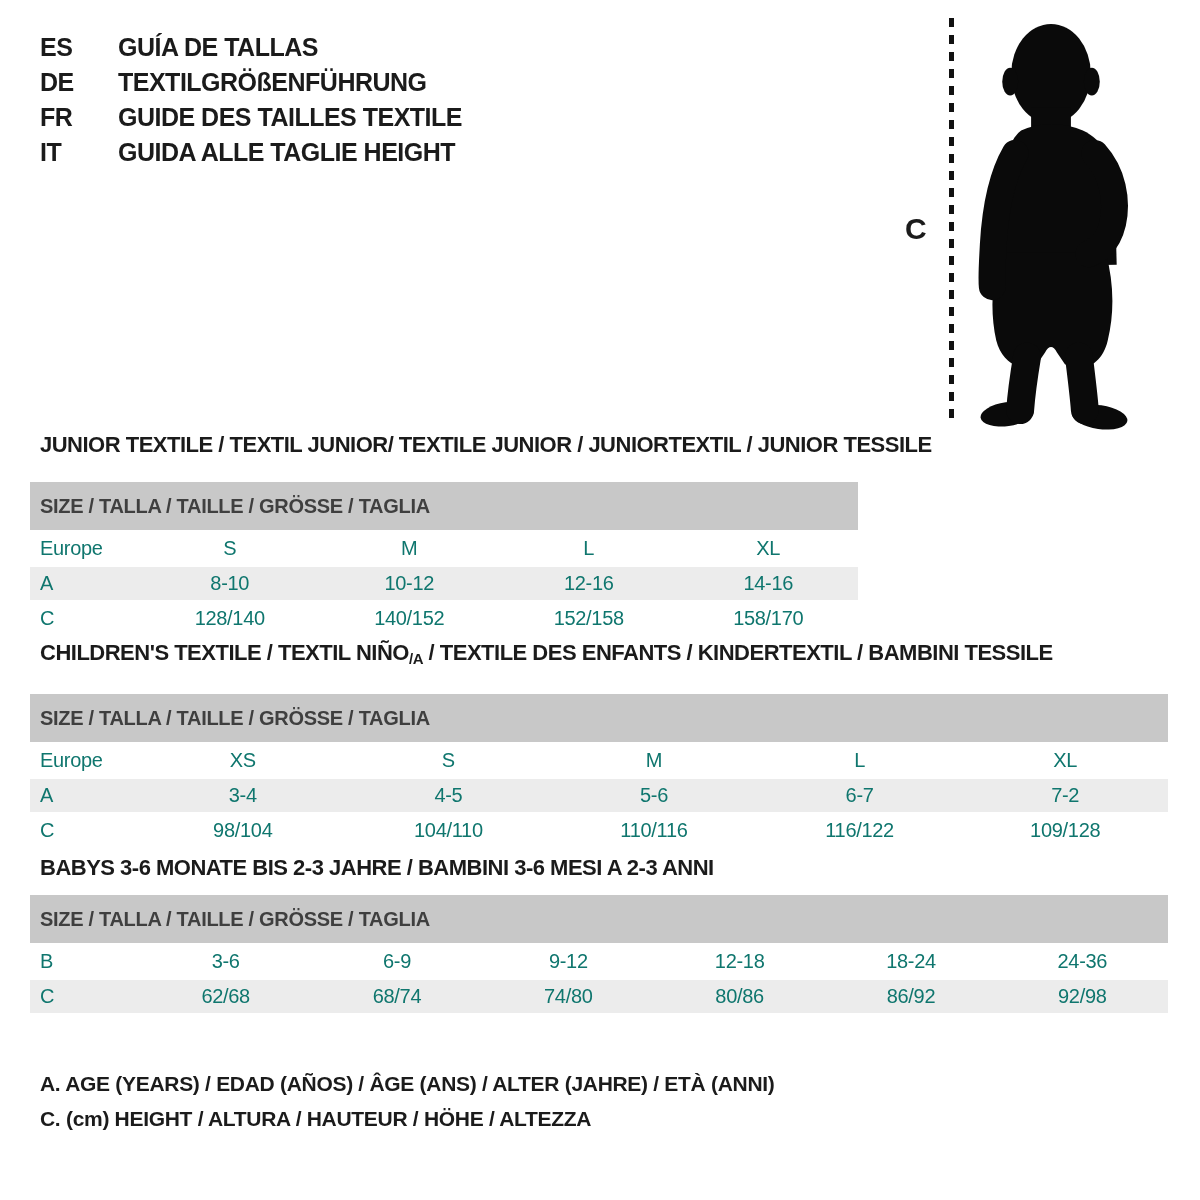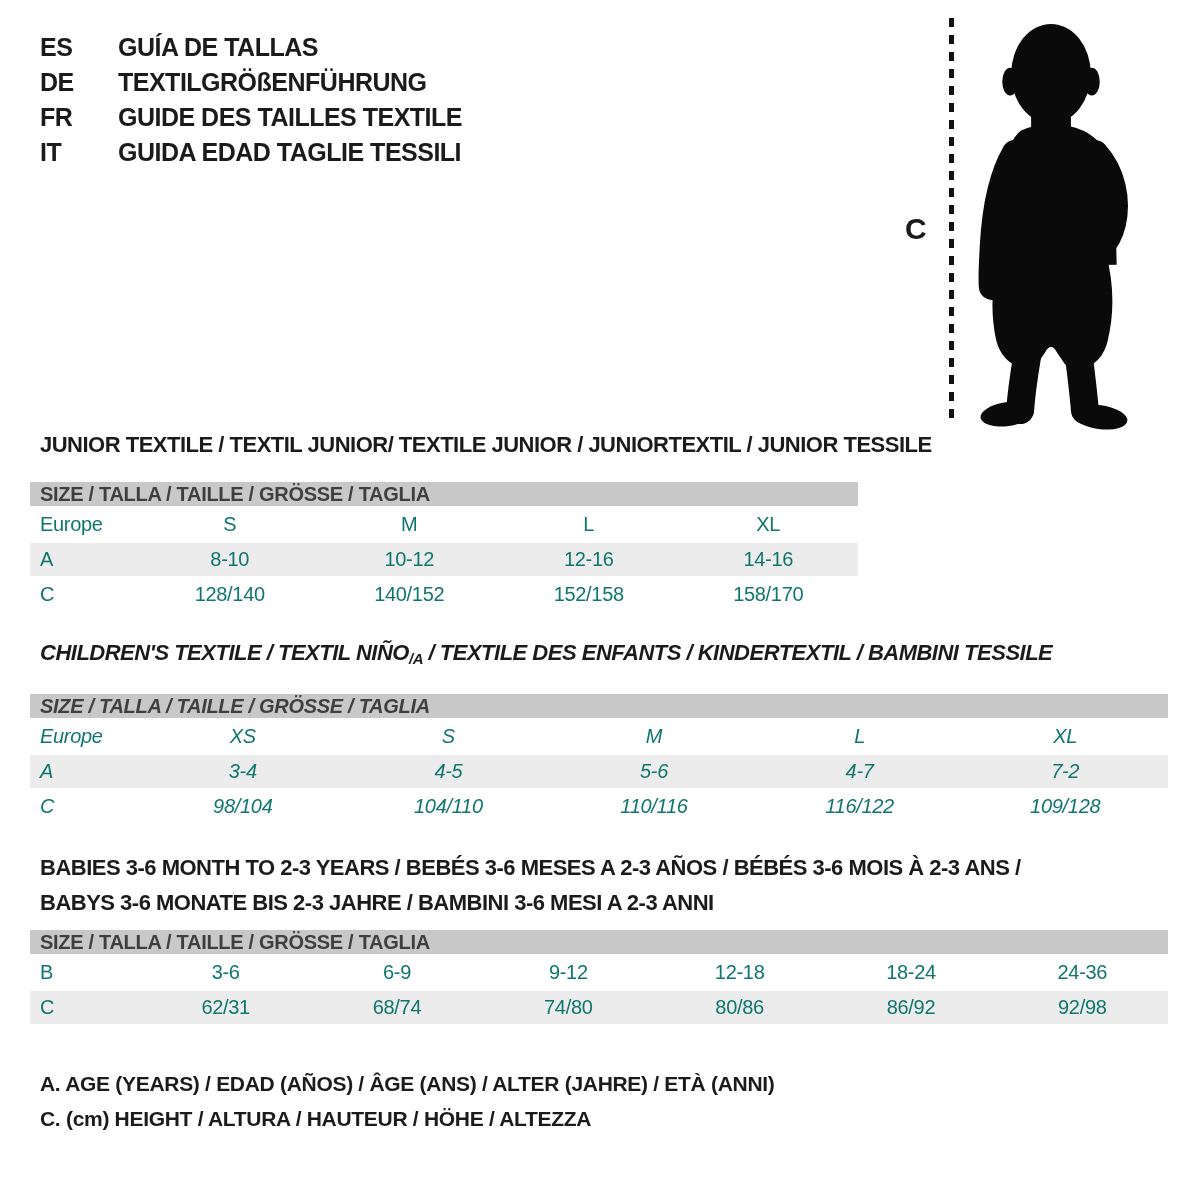--- a/index.html
+++ b/index.html
@@ -37,31 +37,31 @@
   table.size-table{
     border-collapse:separate;border-spacing:0 2px;table-layout:fixed;
     margin-top:22px;
   }
   table.w-junior{width:828px;}
   table.w-full{width:1138px;}
   col.c-label{width:110px;}
   table.size-table th{
     background:#c8c8c8;color:#3f3f3f;text-align:left;
     font-weight:bold;font-size:20px;letter-spacing:-0.3px;
-    height:24px;padding:0 0 0 10px;
+    height:48px;padding:0 0 0 10px;
   }
   table.size-table td{
     height:33px;font-size:20px;text-align:center;padding:0;color:#0f766e;
     letter-spacing:-0.3px;
   }
   table.size-table td.lbl{text-align:left;padding-left:10px;}
   tr.shaded td{background:#ececec;}
 
   .sec-junior{left:30px;top:432px;}
-  .sec-children{left:30px;top:640px;font-style:italic;}
+  .sec-children{left:30px;top:640px;}
   .sec-babies{left:30px;top:850px;}
   .sec-children table{margin-top:25px;}
   .sec-babies table{margin-top:8px;}
 
   
   .legend-block{left:40px;top:1066px;}
   .legend-line{font-weight:bold;font-size:21px;letter-spacing:-0.3px;line-height:35px;white-space:nowrap;}
 </style>
 </head>
 <body>
@@ -74,21 +74,21 @@
   <div class="lang-row">
     <span class="lang-code">DE</span>
     <span class="lang-title">TEXTILGRÖßENFÜHRUNG</span>
   </div>
   <div class="lang-row">
     <span class="lang-code">FR</span>
     <span class="lang-title">GUIDE DES TAILLES TEXTILE</span>
   </div>
   <div class="lang-row">
     <span class="lang-code">IT</span>
-    <span class="lang-title">GUIDA EDAD TAGLIE TESSILI</span>
+    <span class="lang-title">GUIDA ALLE TAGLIE HEIGHT</span>
   </div>
 </div>
 
 <div class="abs measure-line"></div>
 <div class="abs figure-label">C</div>
 <div class="abs toddler">
   <svg width="178" height="418" viewBox="0 0 178 420">
     <g fill="#0a0a0a" stroke="none">
 
       <ellipse cx="88" cy="58" rx="40" ry="50"></ellipse>
@@ -180,37 +180,36 @@
         <td>S</td>
         <td>M</td>
         <td>L</td>
         <td>XL</td>
       </tr>
       <tr class="shaded">
         <td class="lbl">A</td>
         <td>3-4</td>
         <td>4-5</td>
         <td>5-6</td>
-        <td>4-7</td>
+        <td>6-7</td>
         <td>7-2</td>
       </tr>
       <tr>
         <td class="lbl">C</td>
         <td>98/104</td>
         <td>104/110</td>
         <td>110/116</td>
         <td>116/122</td>
         <td>109/128</td>
       </tr>
     </tbody>
   </table>
 </div>
 
 <div class="abs sec-babies">
-  <div class="babies-title-line">BABIES 3-6 MONTH TO 2-3 YEARS / BEBÉS 3-6 MESES A 2-3 AÑOS / BÉBÉS 3-6 MOIS À 2-3 ANS /</div>
   <div class="babies-title-line">BABYS 3-6 MONATE BIS 2-3 JAHRE / BAMBINI 3-6 MESI A 2-3 ANNI</div>
   <table class="size-table w-full">
     <colgroup>
         <col class="c-label">
         <col>
         <col>
         <col>
         <col>
         <col>
         <col>
@@ -225,21 +224,21 @@
         <td class="lbl">B</td>
         <td>3-6</td>
         <td>6-9</td>
         <td>9-12</td>
         <td>12-18</td>
         <td>18-24</td>
         <td>24-36</td>
       </tr>
       <tr class="shaded">
         <td class="lbl">C</td>
-        <td>62/31</td>
+        <td>62/68</td>
         <td>68/74</td>
         <td>74/80</td>
         <td>80/86</td>
         <td>86/92</td>
         <td>92/98</td>
       </tr>
     </tbody>
   </table>
 </div>
 

